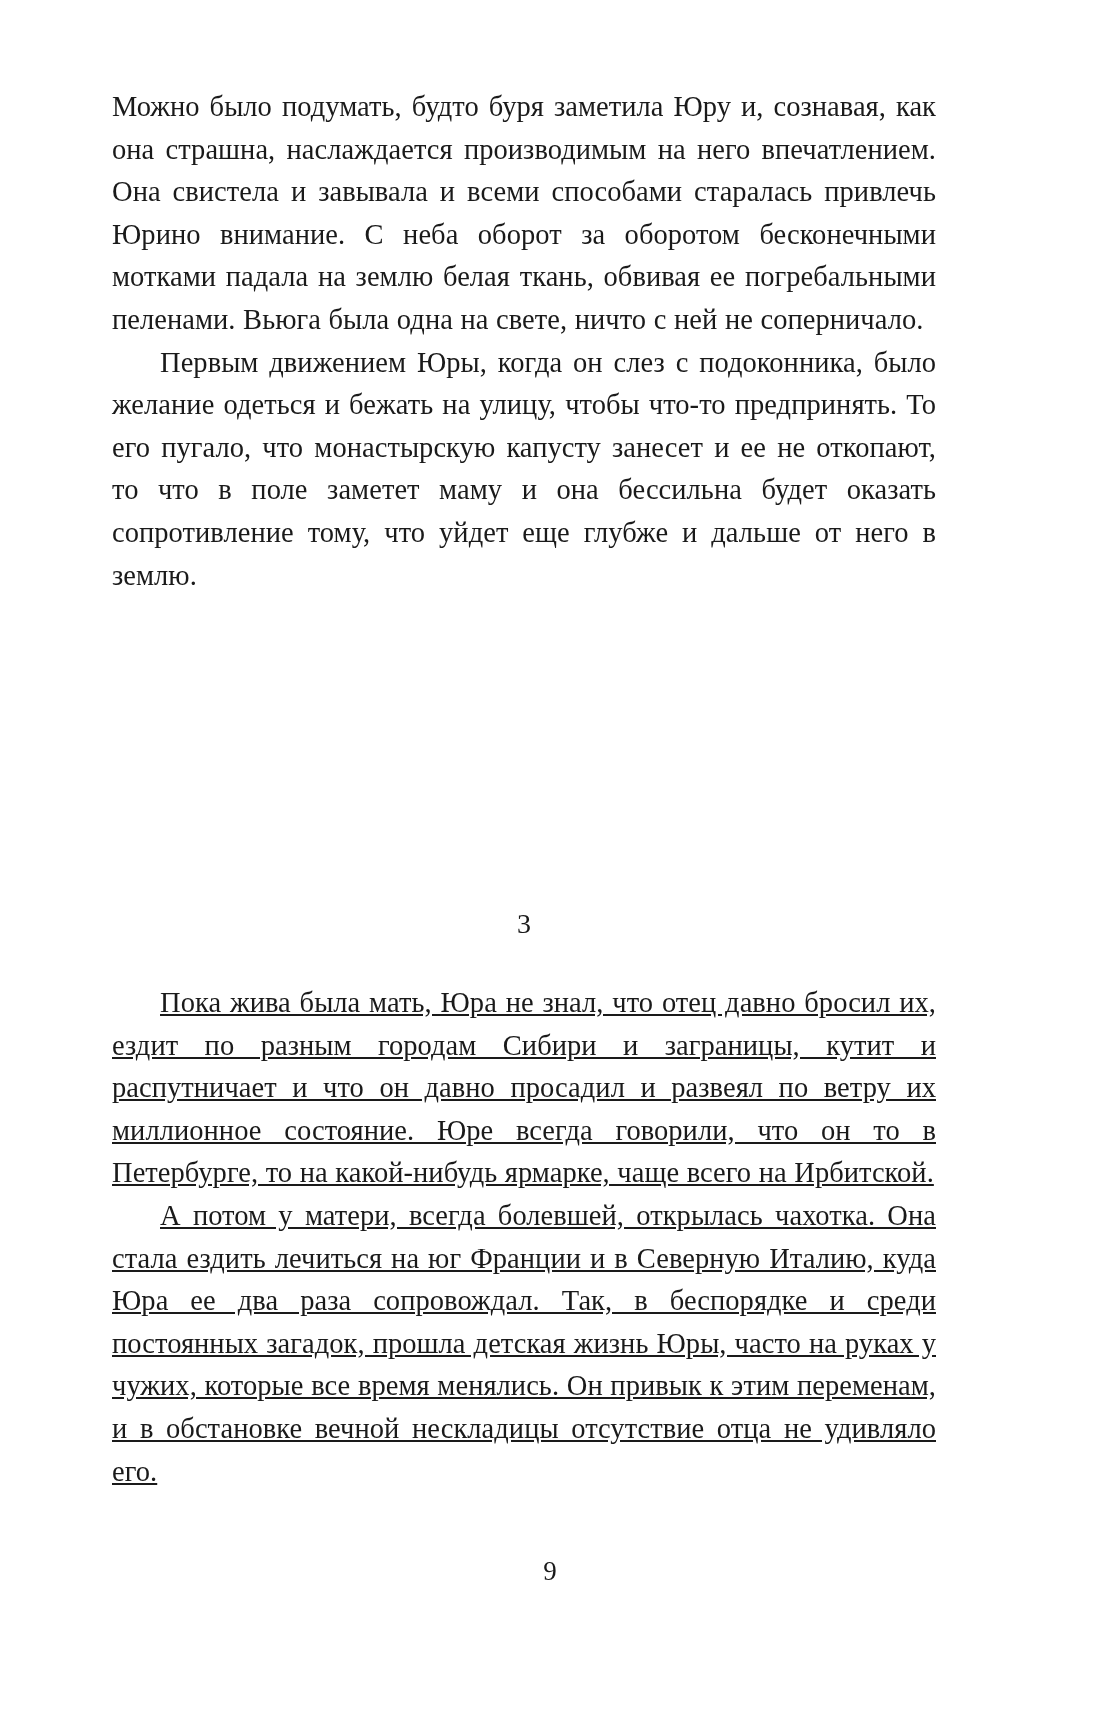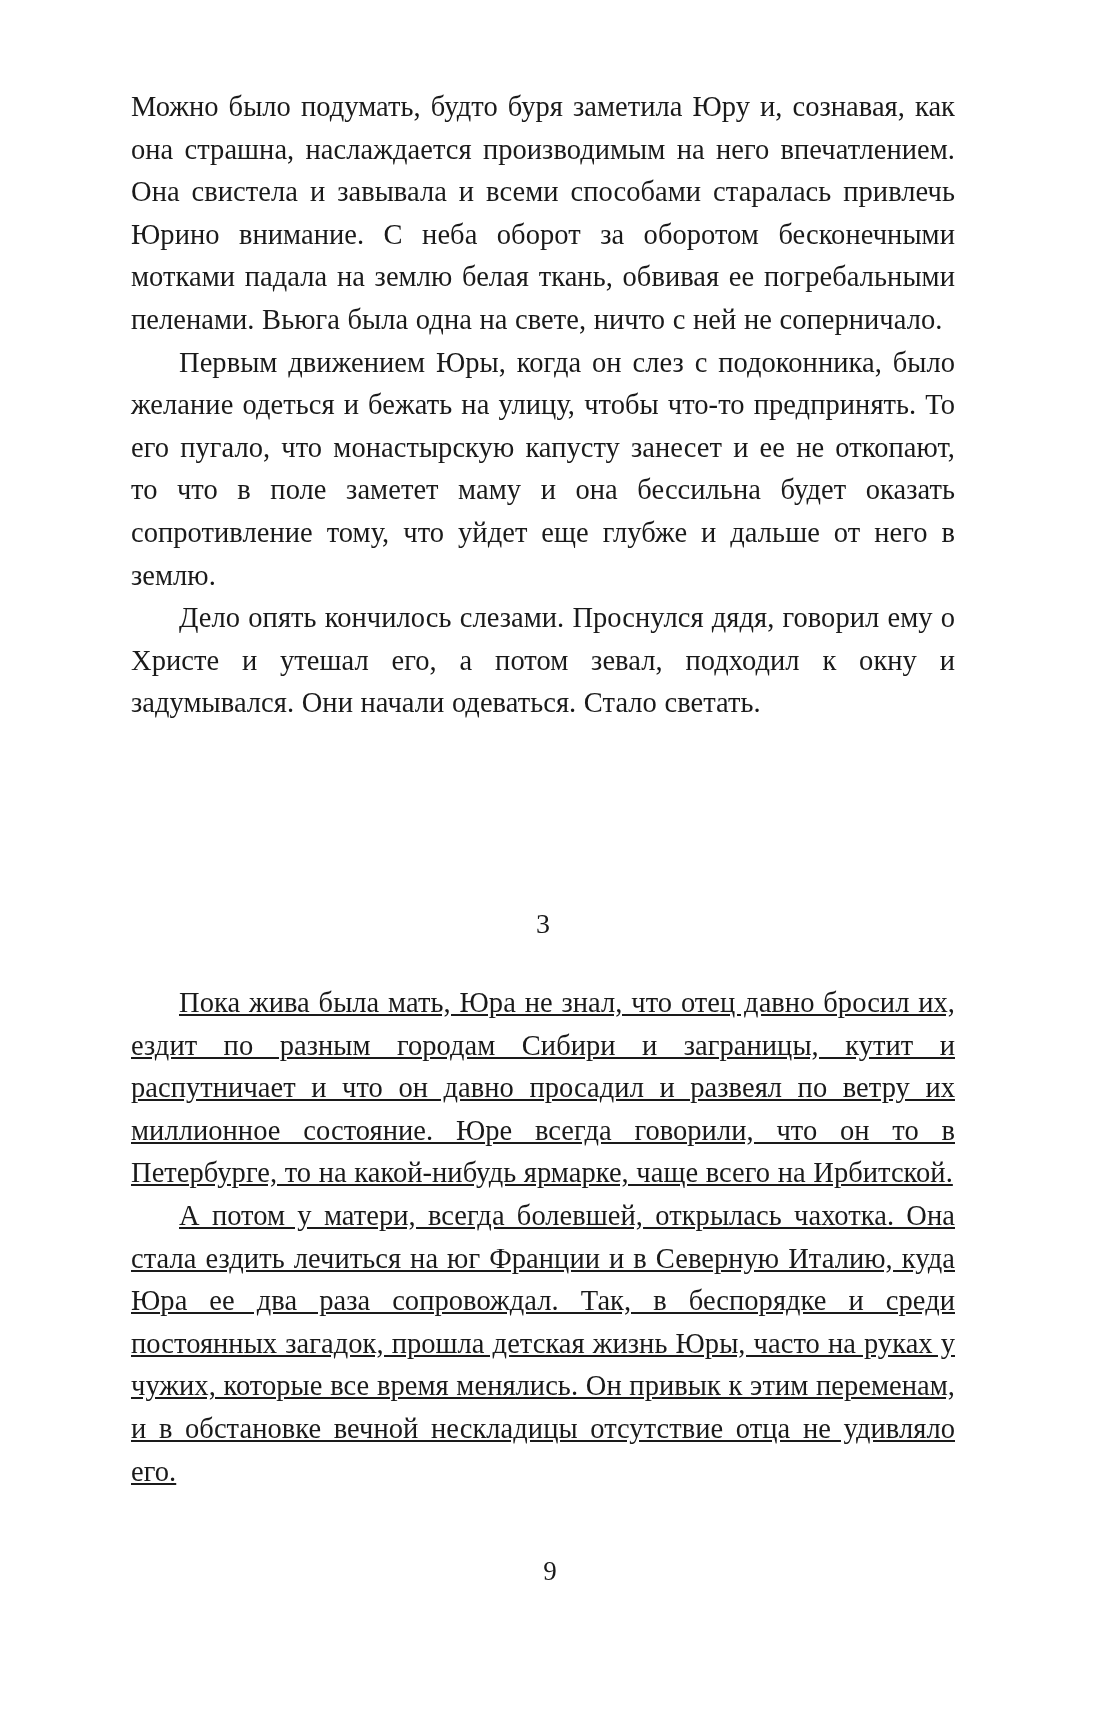--- a/index.html
+++ b/index.html
@@ -11,21 +11,21 @@
     position: relative;
     width: 1100px;
     height: 1720px;
     background: #ffffff;
     overflow: hidden;
     font-family: "Liberation Serif", "DejaVu Serif", serif;
     color: #1a1a1a;
   }
   .text-column {
     position: absolute;
-    left: 131px;
+    left: 112px;
     top: 86px;
     width: 824px;
   }
   .para {
     margin: 0;
     font-size: 28.5px;
     line-height: 42.6px;
     text-align: justify;
     text-align-last: left;
     text-indent: 48px;
@@ -71,21 +71,20 @@
 <body>
 
 <div class="page">
 
   <div class="text-column">
 
     <p class="para no-indent">Можно было подумать, будто буря заметила Юру и, сознавая, как она страшна, наслаждается производимым на него впечатлением. Она свистела и завывала и всеми способами старалась привлечь Юрино внимание. С неба оборот за оборотом бесконечными мотками падала на землю белая ткань, обвивая ее погребальными пеленами. Вьюга была одна на свете, ничто с ней не соперничало.</p>
 
     <p class="para">Первым движением Юры, когда он слез с подоконника, было желание одеться и бежать на улицу, чтобы что-то предпринять. То его пугало, что монастырскую капусту занесет и ее не откопают, то что в поле заметет маму и она бессильна будет оказать сопротивление тому, что уйдет еще глубже и дальше от него в землю.</p>
 
-    <p class="para">Дело опять кончилось слезами. Проснулся дядя, говорил ему о Христе и утешал его, а потом зевал, подходил к окну и задумывался. Они начали одеваться. Стало светать.</p>
 
     <div class="section-number sec-3">3</div>
 
     <div class="para-block-2">
       <p class="para">Пока жива была мать, Юра не знал, что отец давно бросил их, ездит по разным городам Сибири и заграницы, кутит и распутничает и что он давно просадил и развеял по ветру их миллионное состояние. Юре всегда говорили, что он то в Петербурге, то на какой-нибудь ярмарке, чаще всего на Ирбитской.</p>
 
       <p class="para">А потом у матери, всегда болевшей, открылась чахотка. Она стала ездить лечиться на юг Франции и в Северную Италию, куда Юра ее два раза сопровождал. Так, в беспорядке и среди постоянных загадок, прошла детская жизнь Юры, часто на руках у чужих, которые все время менялись. Он привык к этим переменам, и в обстановке вечной нескладицы отсутствие отца не удивляло его.</p>
     </div>
 
   </div>

